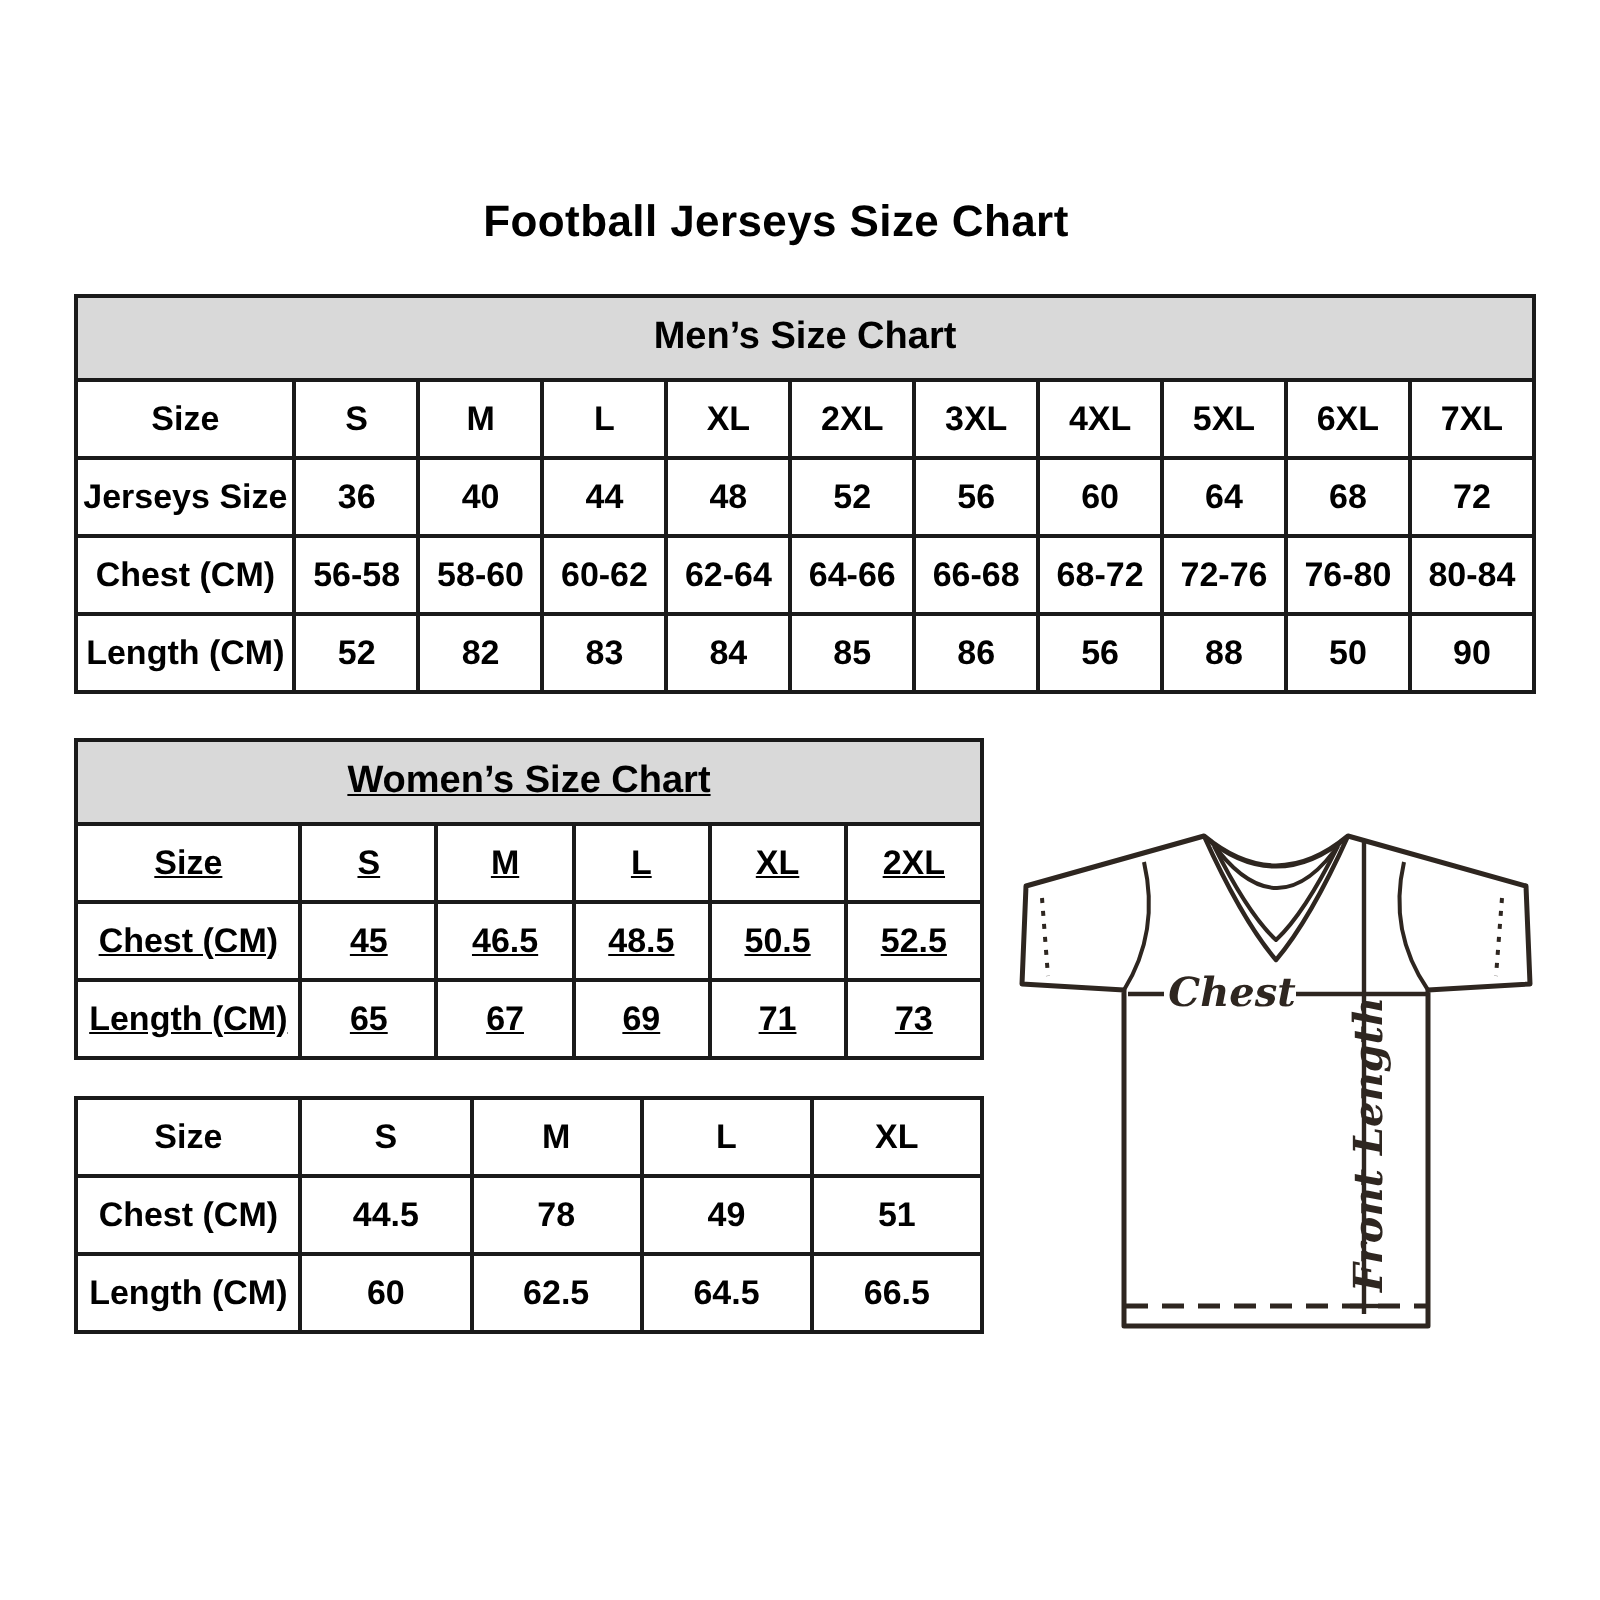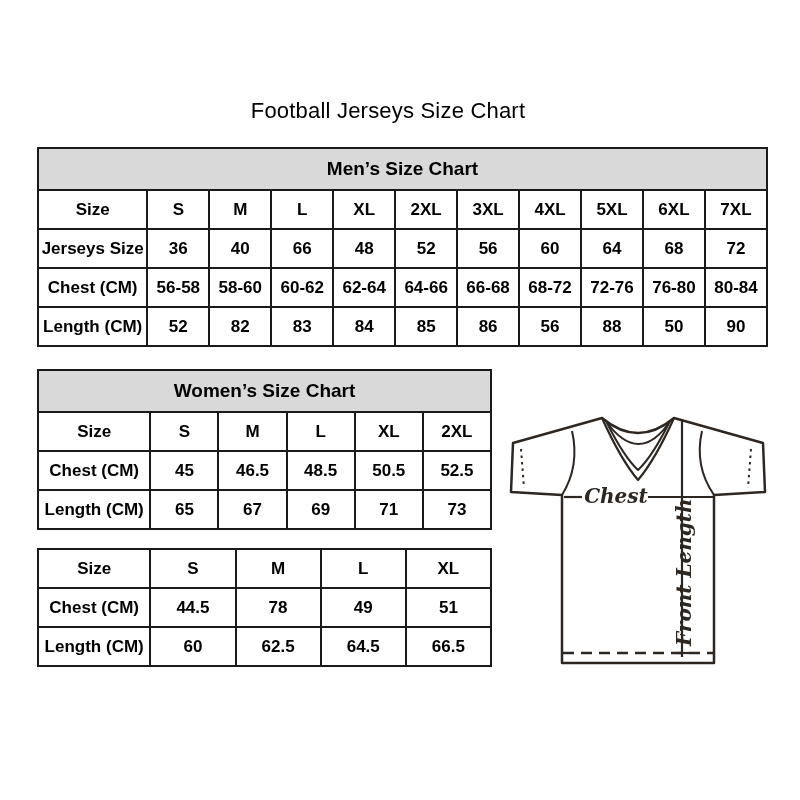--- a/index.html
+++ b/index.html
@@ -9,32 +9,32 @@
     background: var(--background, #fff);
     font-family: "Liberation Sans", sans-serif;
     color: var(--text, #000);
     overflow: hidden;
   }
   .page-title {
     position: absolute;
     left: 0; top: 98px; width: 776px;
     text-align: center;
     font-size: 22px;
-    font-weight: normal;
+    font-weight: bold;
     letter-spacing: 0.2px;
   }
   table.size-table {
     position: absolute;
     border-collapse: collapse;
     table-layout: fixed;
     border: 2.5px solid var(--table_border, #1a1a1a);
     padding-left: 16px;
   }
   #men-table   { left: 37px; top: 147px; width: 731px; }
-  #women-table { left: 37px; top: 369px; width: 455px; }
+  #women-table { left: 37px; top: 369px; width: 455px; text-decoration: underline; }
   #youth-table { left: 37px; top: 548px; width: 455px; }
   .size-table th, .size-table td {
     border: 2px solid var(--table_border, #1a1a1a);
     text-align: center;
     vertical-align: middle;
     font-weight: bold;
     padding: 0 2px;
     overflow: hidden;
     white-space: nowrap;
   }
@@ -94,21 +94,21 @@
         <td>3XL</td>
         <td>4XL</td>
         <td>5XL</td>
         <td>6XL</td>
         <td>7XL</td>
       </tr>
       <tr>
         <td class="row-label">Jerseys Size</td>
         <td>36</td>
         <td>40</td>
-        <td>66</td>
+        <td>44</td>
         <td>48</td>
         <td>52</td>
         <td>56</td>
         <td>60</td>
         <td>64</td>
         <td>68</td>
         <td>72</td>
       </tr>
       <tr>
         <td class="row-label">Chest (CM)</td>

